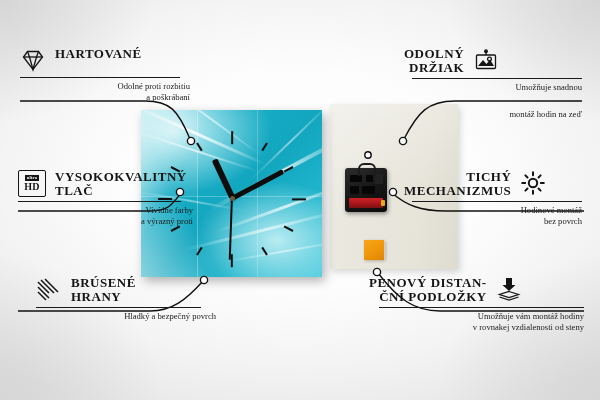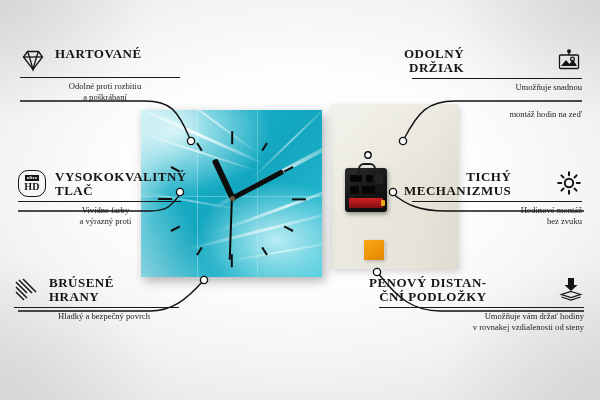--- a/index.html
+++ b/index.html
@@ -97,39 +97,39 @@
   .gb-h{left:0;top:86px;width:181px;height:1px;background:rgba(255,255,255,.28);}
   .gb-block{left:0;top:0;width:56px;height:86px;background:rgba(255,255,255,.07);}
   .tick{position:absolute;background:#101010;transform-origin:50% 50%;}
   #handH,#handM,#handS{position:absolute;background:#0d0d0d;transform-origin:0% 50%;border-radius:2px;}
   #capc{position:absolute;width:5px;height:5px;border-radius:50%;background:#6b5a3e;box-shadow:0 0 2px rgba(0,0,0,.6);}
 
   
   .label{position:absolute;}
   .lab-row{display:flex;align-items:flex-start;gap:9px;}
   .lab-left .lab-row{justify-content:flex-start;}
-  .lab-right .lab-row{justify-content:space-between;}
+  .lab-right .lab-row{justify-content:flex-start;}
   .lab-title{
     font-family:"Liberation Serif", serif;
     font-weight:bold;font-size:13px;line-height:13.5px;
     letter-spacing:.5px;color:#151515;text-transform:uppercase;
   }
   .lab-left .lab-title{text-align:left;}
   .lab-right .lab-title{text-align:right;}
   .lab-rule{height:1px;background:#1a1a1a;margin-top:4px;}
   .lab-sub{
     font-family:"Liberation Serif", serif;
     font-size:8.6px;line-height:11px;color:#1d1d1d;margin-top:3px;
   }
-  .lab-left .lab-sub{text-align:center;}
+  .lab-left .lab-sub{text-align:right;}
   .lab-right .lab-sub{text-align:right;}
   .ico{width:26px;height:26px;flex:0 0 26px;display:block;}
   .ico svg{display:block;}
   #ultrahd{
-    width:26px;height:25px;flex:0 0 26px;border:1.6px solid #141414;border-radius:10px;
+    width:26px;height:25px;flex:0 0 26px;border:1.6px solid #141414;border-radius:2px;
     display:flex;flex-direction:column;align-items:center;justify-content:center;line-height:1;
   }
   #ultrahd .u1{font-size:4.6px;font-weight:bold;letter-spacing:.2px;background:#141414;color:#fff;padding:.5px 2px;}
   #ultrahd .u2{font-size:10px;font-weight:bold;letter-spacing:.3px;color:#141414;margin-top:1px;}
 </style>
 </head>
 <body>
 
 <div id="stage">
 
@@ -235,21 +235,21 @@
       <div>
         <div class="lab-title">VYSOKOKVALITNÝ</div>
         <div class="lab-title">TLAČ</div>
       </div>
     </div>
     <div class="lab-rule" style="width:163px;"></div>
     <div class="lab-sub">Vivídne farby</div>
     <div class="lab-sub" style="margin-top:0">a výrazný proti</div>
   </div>
 
-  <div class="label lab-left" style="left:14px;top:276px;width:180px;">
+  <div class="label lab-left" style="left:36px;top:276px;width:180px;">
     <div class="lab-row">
       <span class="ico">
         <svg viewBox="0 0 26 26">
             <g stroke="#141414" stroke-width="1.5" fill="none">
           <path d="M2,6 L13,17"></path>
               <path d="M2,11 L13,22"></path>
               <path d="M2,16 L10,24"></path>
           <path d="M5,4 L18,17"></path>
               <path d="M9,3 L22,16"></path>
         </g>
@@ -298,37 +298,37 @@
             <g fill="none" stroke="#141414" stroke-width="2">
           <circle cx="13" cy="13" r="4.2"></circle>
           <path d="M13,2.2 L13,5.2 M13,20.8 L13,23.8 M2.2,13 L5.2,13 M20.8,13 L23.8,13
                    M5.4,5.4 L7.5,7.5 M18.5,18.5 L20.6,20.6 M20.6,5.4 L18.5,7.5 M7.5,18.5 L5.4,20.6" stroke-linecap="round"></path>
         </g>
           </svg>
       </span>
     </div>
     <div class="lab-rule" style="width:170px;margin-left:auto;"></div>
     <div class="lab-sub">Hodinové montáž</div>
-    <div class="lab-sub" style="margin-top:0">bez zvuku</div>
+    <div class="lab-sub" style="margin-top:0">bez povrch</div>
   </div>
 
   <div class="label lab-right" style="right:16px;top:276px;width:215px;">
     <div class="lab-row">
       <div>
         <div class="lab-title">PENOVÝ DISTAN-</div>
         <div class="lab-title">ČNÍ PODLOŽKY</div>
       </div>
       <span class="ico">
         <svg viewBox="0 0 26 26">
             <g fill="none" stroke="#141414" stroke-width="1.3">
           <path d="M10,2 L16,2 L16,9 L19.5,9 L13,15 L6.5,9 L10,9 Z" fill="#141414" stroke="none"></path>
           <path d="M13,15.5 L22.5,18.5 L13,21.5 L3.5,18.5 Z"></path>
           <path d="M3.5,21 L13,24 L22.5,21"></path>
         </g>
           </svg>
       </span>
     </div>
     <div class="lab-rule" style="width:205px;margin-left:auto;"></div>
-    <div class="lab-sub">Umožňuje vám držať hodiny</div>
+    <div class="lab-sub">Umožňuje vám montáž hodiny</div>
     <div class="lab-sub" style="margin-top:0">v rovnakej vzdialenosti od steny</div>
   </div>
 
 </div>
 
 </body></html>

